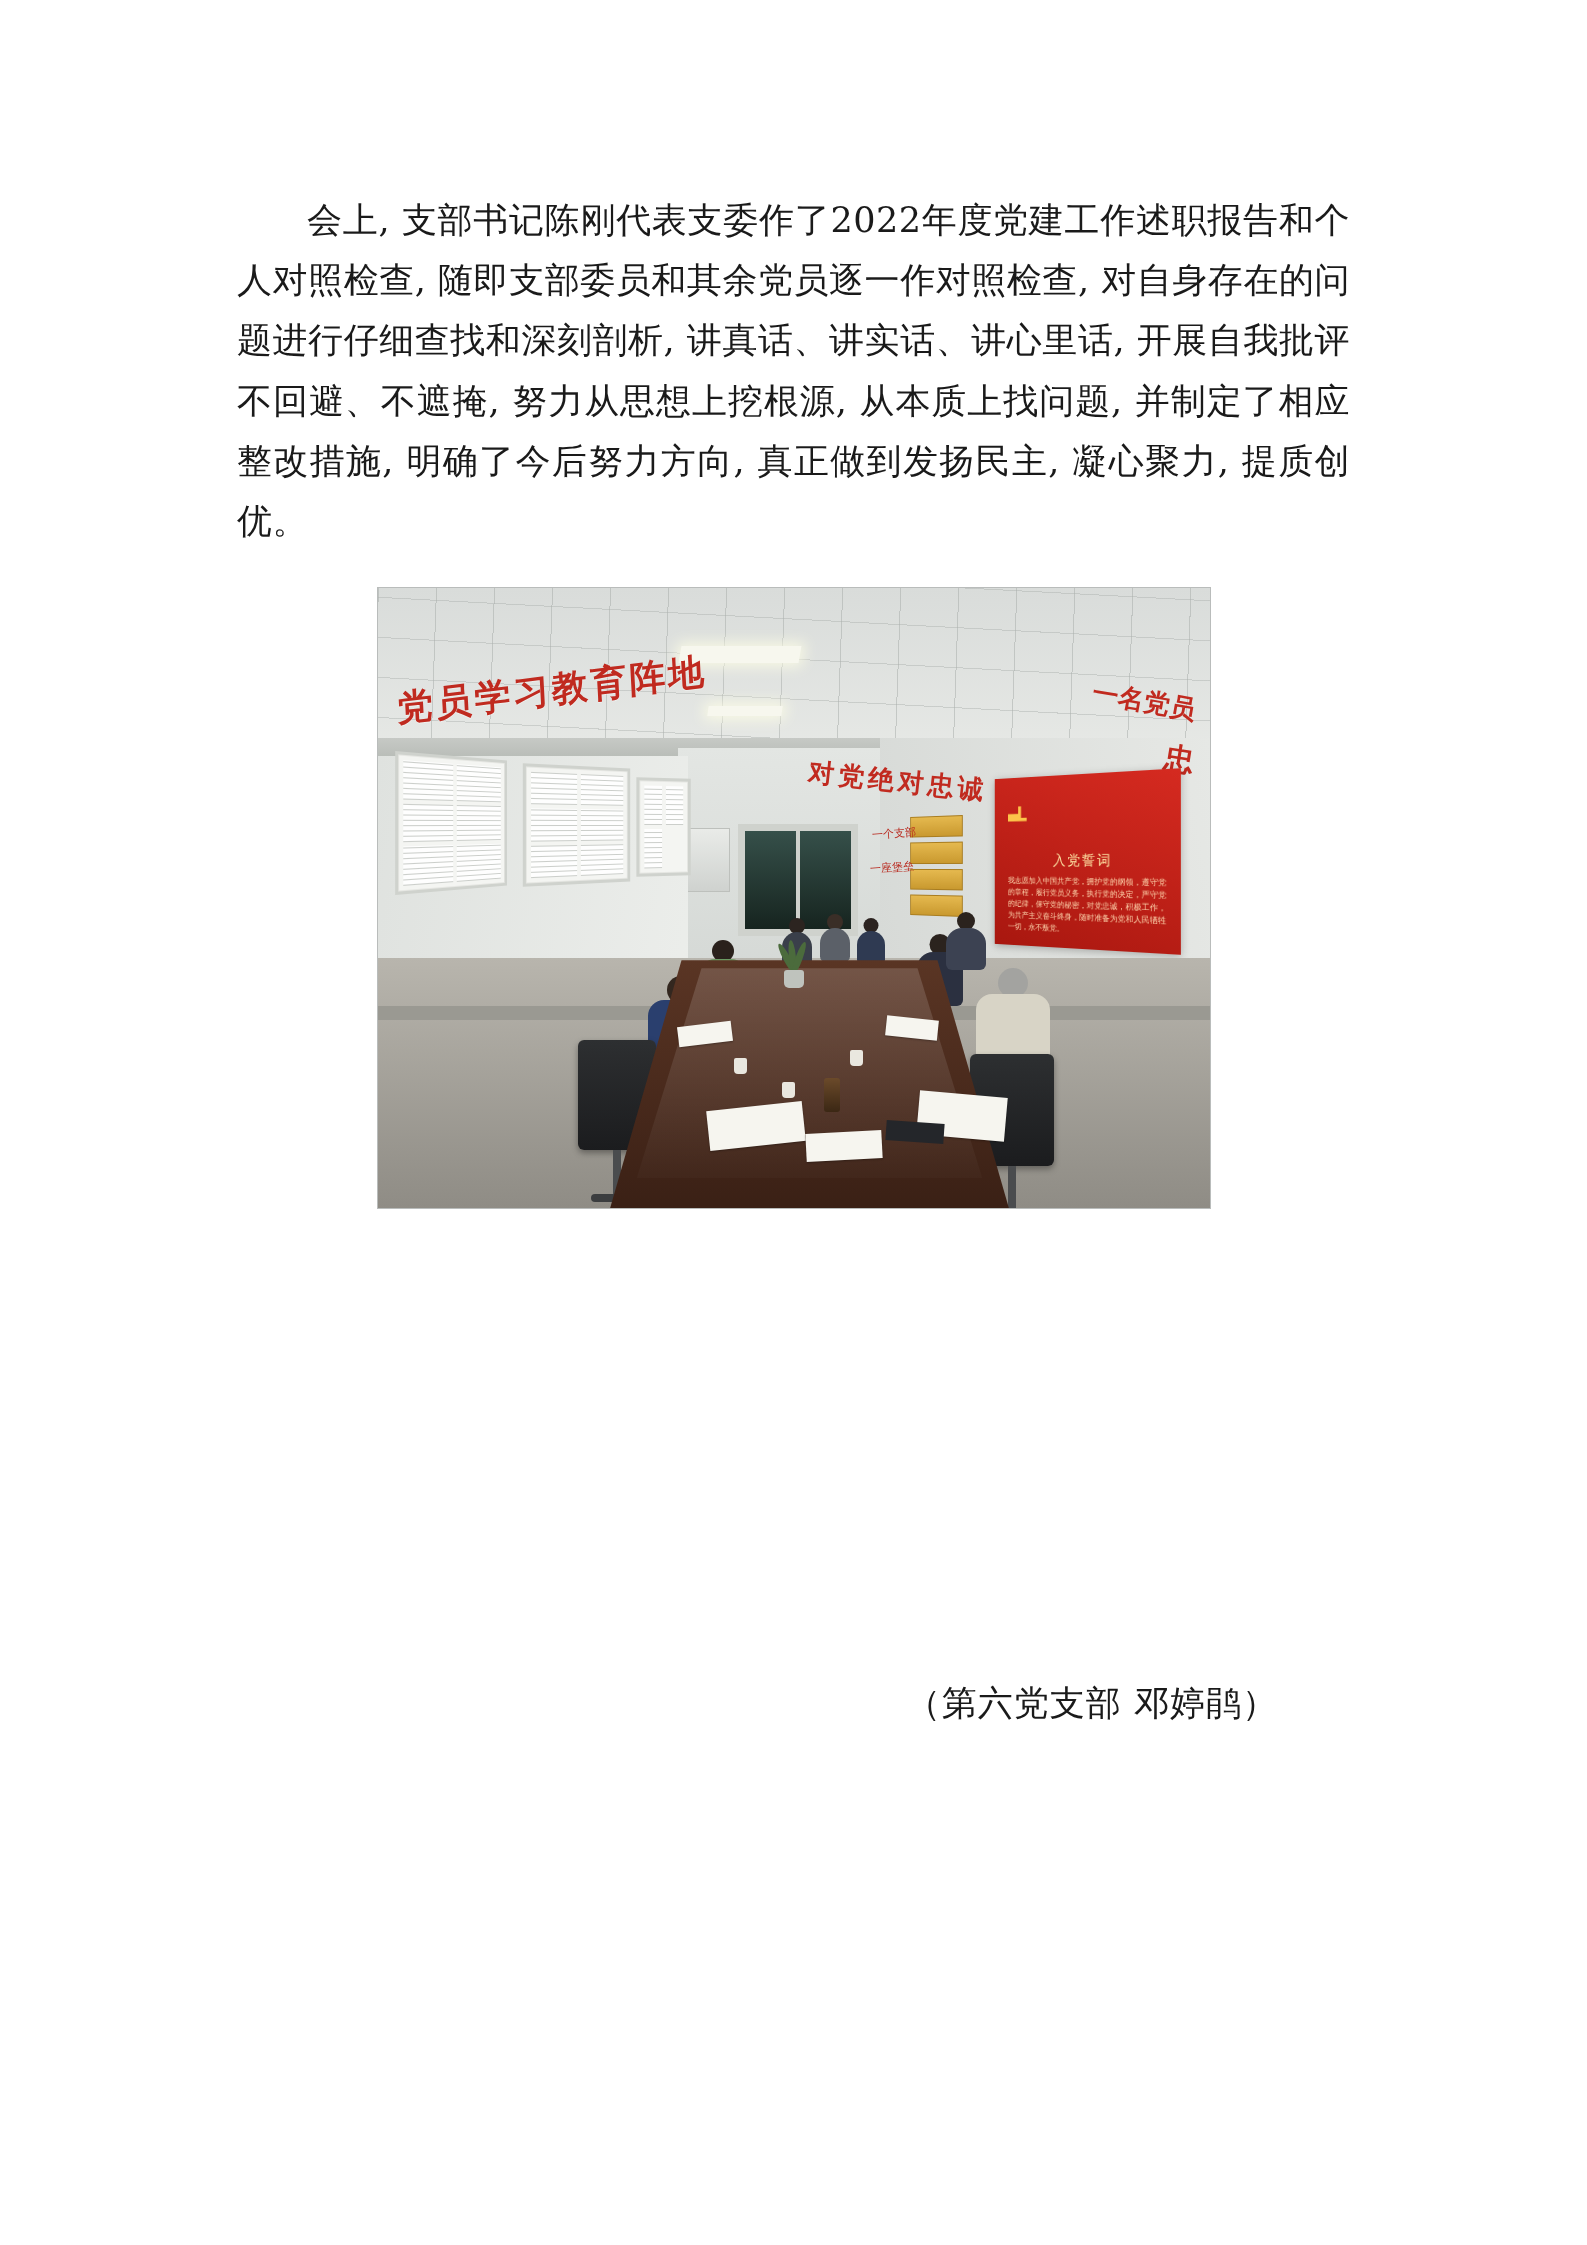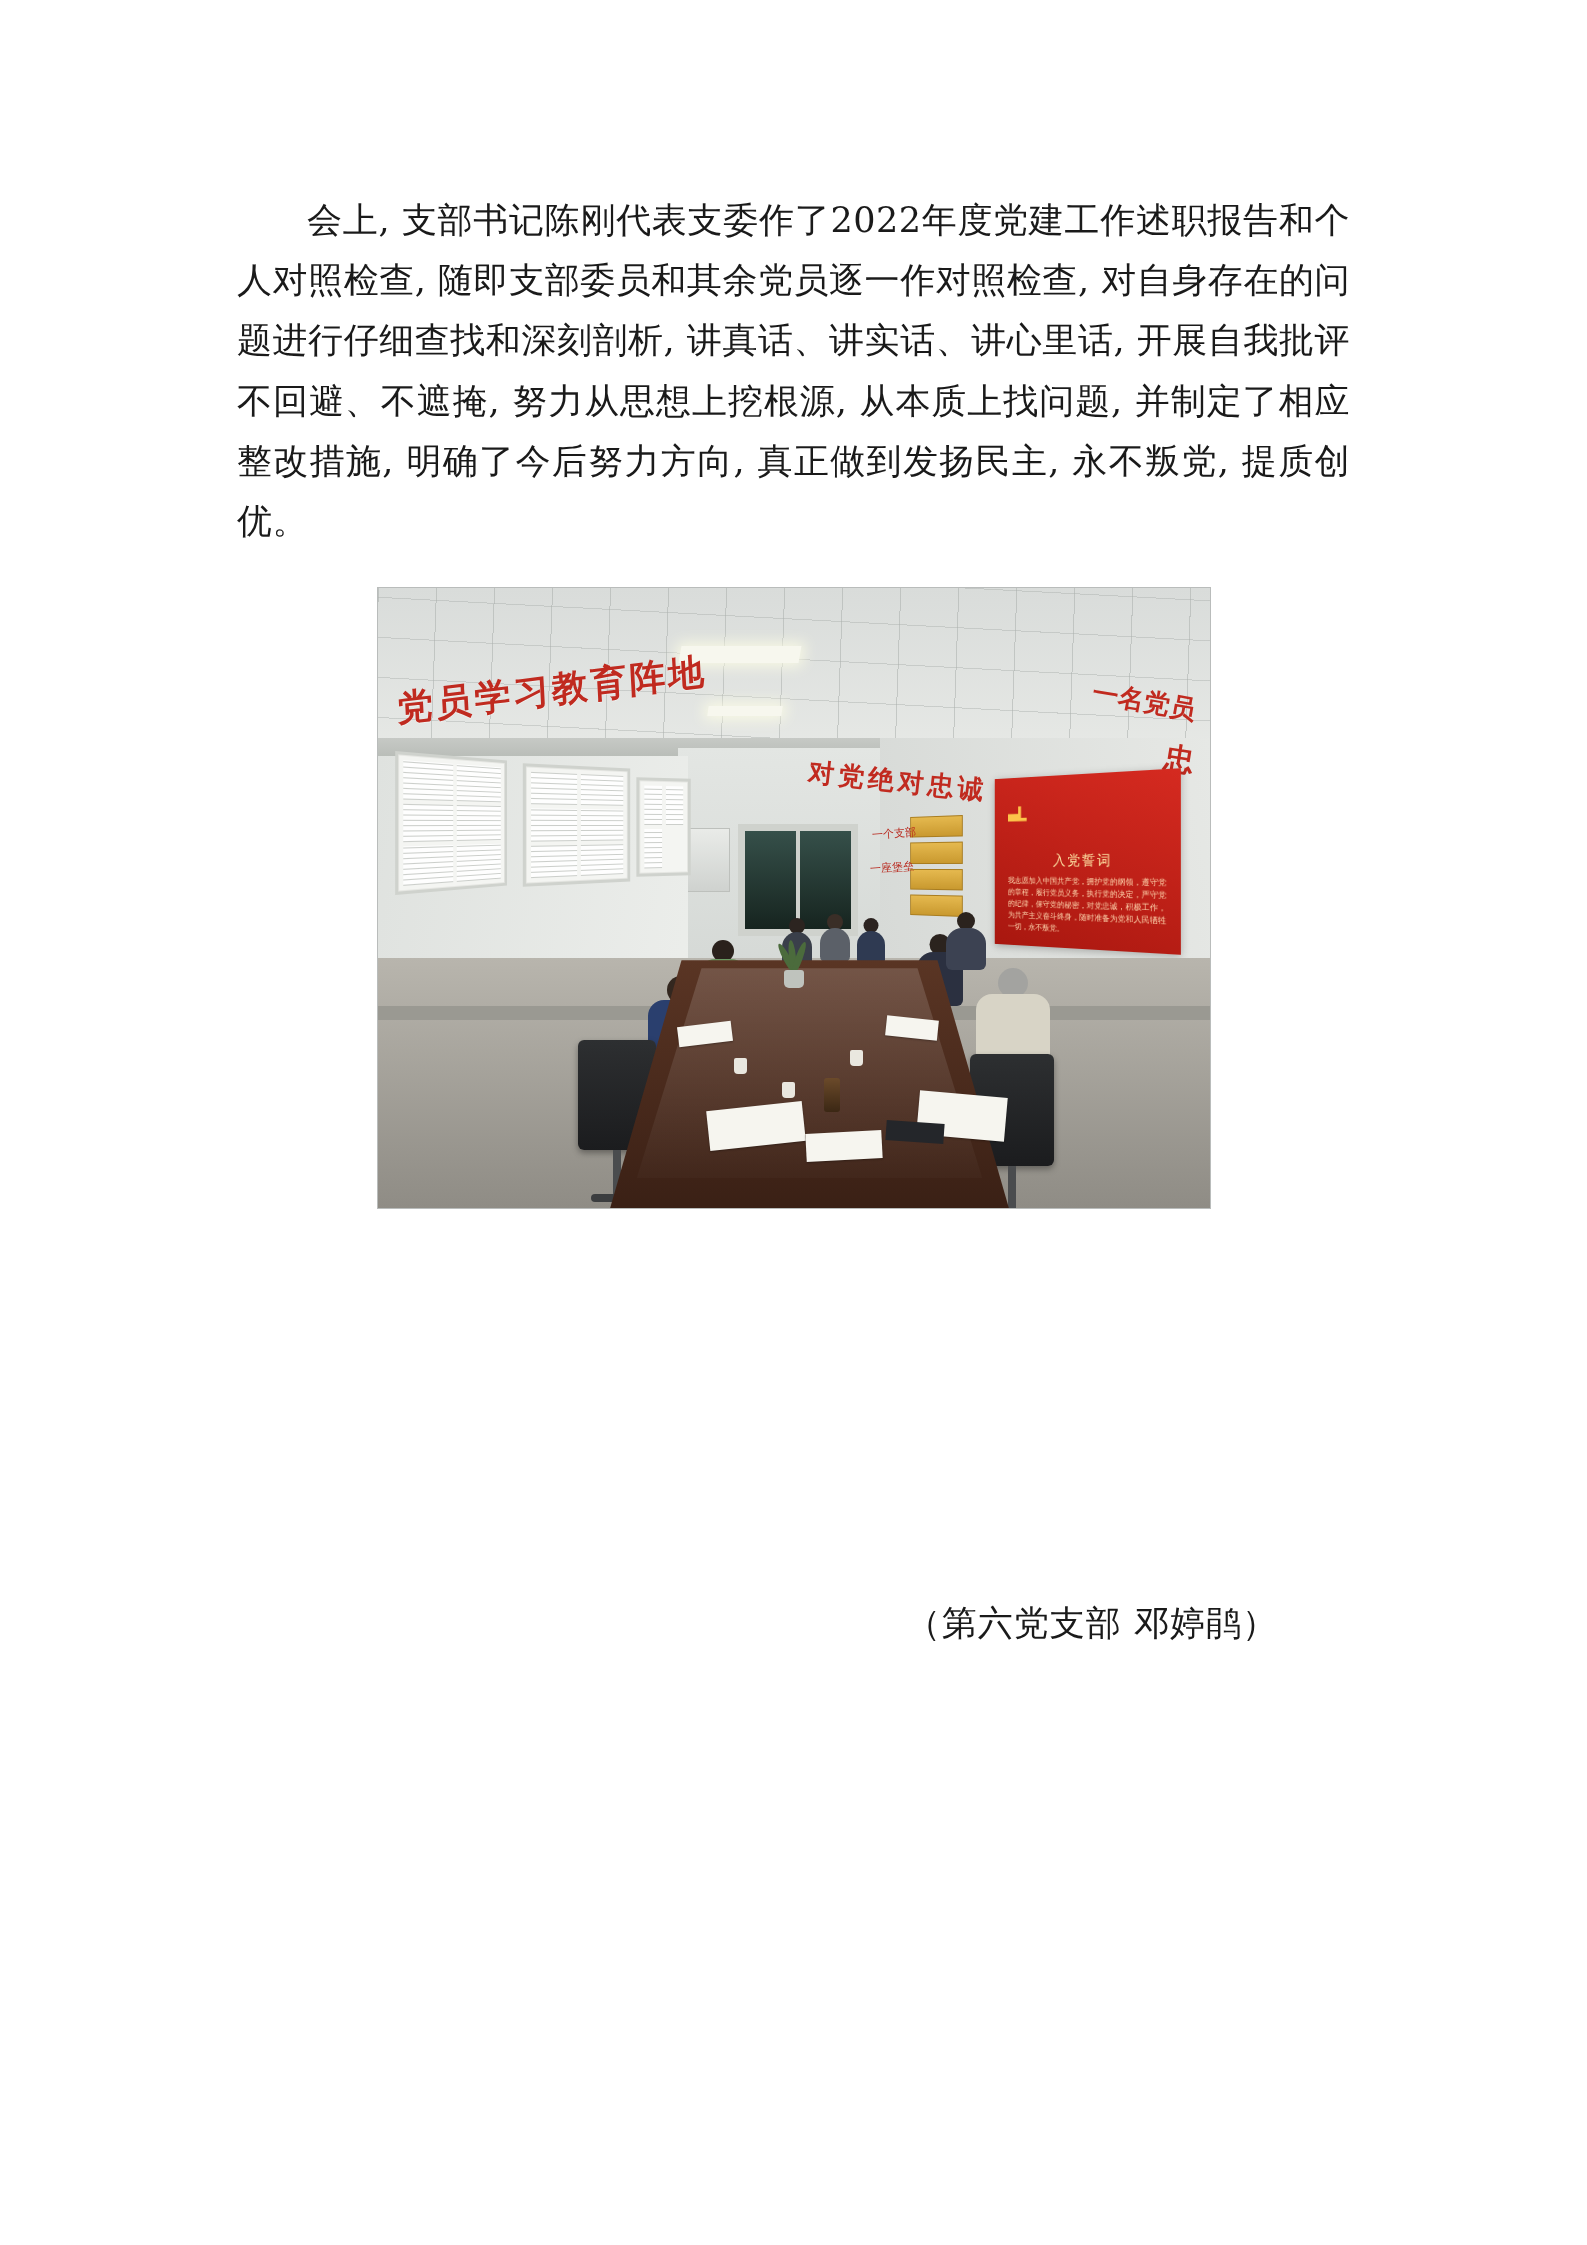--- a/index.html
+++ b/index.html
@@ -285,39 +285,39 @@
     position: absolute; left: 50%; bottom: -46px; transform: translateX(-50%);
     width: 8px; height: 46px; background: #4a4c4e;
   }
   .chair .base {
     position: absolute; left: 50%; bottom: -52px; transform: translateX(-50%);
     width: 52px; height: 8px; background: #3b3d3f; border-radius: 4px;
   }
   .caption {
     position: absolute;
     left: 237px;
-    top: 1600px;
+    top: 1680px;
     width: 1113px;
     text-align: right;
     padding-right: 72px;
     box-sizing: border-box;
     font-family: "DejaVu Serif", serif;
     font-size: 35px;
     color: #1a1a1a;
     letter-spacing: 1px;
   }
 </style>
 </head>
 <body>
 
 <div class="page">
 
   <div class="content">
 
-    <p class="para">会上, 支部书记陈刚代表支委作了2022年度党建工作述职报告和个人对照检查, 随即支部委员和其余党员逐一作对照检查, 对自身存在的问题进行仔细查找和深刻剖析, 讲真话、讲实话、讲心里话, 开展自我批评不回避、不遮掩, 努力从思想上挖根源, 从本质上找问题, 并制定了相应整改措施, 明确了今后努力方向, 真正做到发扬民主, 永不叛党, 提质创优。</p>
+    <p class="para">会上, 支部书记陈刚代表支委作了2022年度党建工作述职报告和个人对照检查, 随即支部委员和其余党员逐一作对照检查, 对自身存在的问题进行仔细查找和深刻剖析, 讲真话、讲实话、讲心里话, 开展自我批评不回避、不遮掩, 努力从思想上挖根源, 从本质上找问题, 并制定了相应整改措施, 明确了今后努力方向, 真正做到发扬民主, 凝心聚力, 提质创优。</p>
 
     <div class="photo-wrap">
       <div class="photo">
 
         <div class="ceiling">
           <div class="ceil-grid"></div>
           <div class="ceil-light l1"></div>
           <div class="ceil-light l2"></div>
         </div>
         <div class="ceil-edge"></div>

